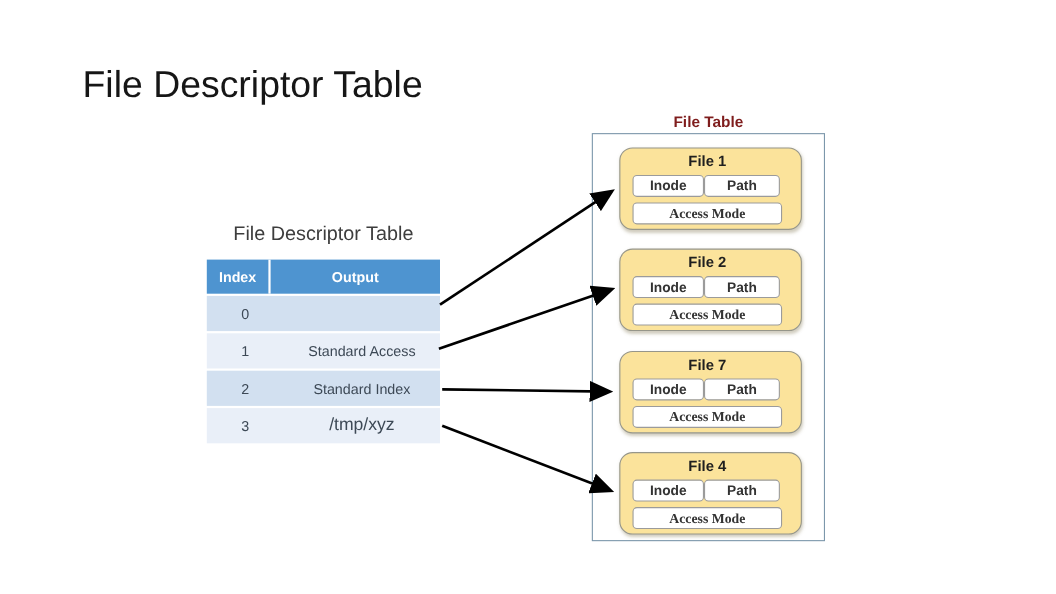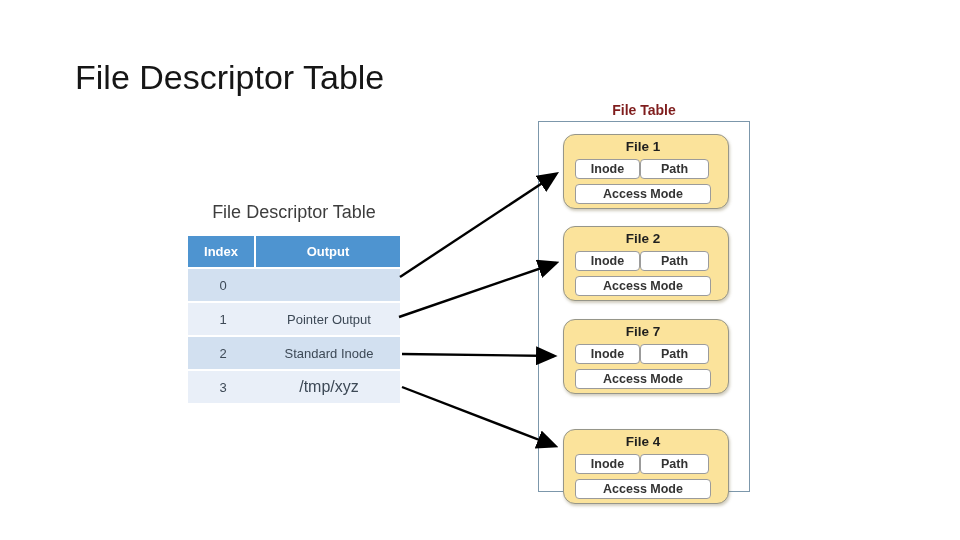--- a/index.html
+++ b/index.html
@@ -10,21 +10,21 @@
   .slide-title { position:absolute; left:75px; top:58px; font-size:34px;
     font-weight:400; color:#161616; letter-spacing:0px; }
 
   
   .fd-caption { position:absolute; left:188px; top:202px; width:212px;
     text-align:center; font-size:18px; color:#3d3d3d; }
   .fd-table { position:absolute; left:188px; top:236px; width:212px; }
   .fd-header { display:flex; height:31px; background:#4e94d0; }
   .fd-hcell { display:flex; align-items:center; justify-content:center;
     color:#ffffff; font-weight:700; font-size:13px; }
-  .fd-hcell.idx { width:68px; border-right:2px solid #ffffff; }
+  .fd-hcell.idx { width:58px; border-right:2px solid #ffffff; }
   .fd-hcell.ptr { flex:1; }
   .fd-row { display:flex; height:32px; margin-top:2px; }
   .fd-row.band-a { background:#d2e0f0; }
   .fd-row.band-b { background:#e9eff8; }
   .fd-cell { display:flex; align-items:center; justify-content:center;
     color:#3d4956; font-size:13px; }
   .fd-cell.idx { width:70px; }
   .fd-cell.ptr { flex:1; }
   .fd-row:nth-child(5) .fd-cell.ptr { font-size:16px; }
 
@@ -34,30 +34,30 @@
   .ft-container { position:absolute; left:538px; top:121px; width:212px;
     height:371px; border:1px solid #7c97ab; background:#ffffff; }
 
   .file-card { position:absolute; left:24px; width:166px; height:75px;
     background:#fbe39b; border:1px solid #96968a; border-radius:12px;
     box-shadow:1px 2px 3px rgba(120,110,70,0.35);
     padding:3px 17px 0 11px; }
   .file-card.f1 { top:12px; }
   .file-card.f2 { top:104px; }
   .file-card.f3 { top:197px; }
-  .file-card.f4 { top:307px; }
+  .file-card.f4 { top:289px; }
   .file-card-title { text-align:center; font-size:13.5px; font-weight:700;
     color:#1f1f1f; line-height:17px; }
   .field-row { display:flex; justify-content:flex-start; margin-top:4px; }
   .field-box { background:#ffffff; border:1px solid #9b9b9b; border-radius:4px;
     height:20px; display:flex; align-items:center; justify-content:center;
     font-size:12.5px; font-weight:700; color:#333333; }
   .field-box.inode { width:65px; }
   .field-box.path  { width:69px; }
-  .field-box.mode  { width:100%; margin-top:5px; }
+  .field-box.mode  { width:100%; margin-top:5px;font-family:Liberation Serif, serif; }
 
   .arrow-layer { position:absolute; left:0; top:0; width:960px; height:540px;
     pointer-events:none; }
 </style>
 </head>
 <body>
 
 <div class="slide">
 
   <div class="slide-title">File Descriptor Table</div>
@@ -67,25 +67,25 @@
   <div class="fd-table">
     <div class="fd-header">
       <div class="fd-hcell idx">Index</div>
       <div class="fd-hcell ptr">Output</div>
     </div>
     <div class="fd-row band-a">
       <div class="fd-cell idx">0</div>
     </div>
     <div class="fd-row band-b">
       <div class="fd-cell idx">1</div>
-      <div class="fd-cell ptr">Pointer Output</div>
+      <div class="fd-cell ptr">Standard Access</div>
     </div>
     <div class="fd-row band-a">
       <div class="fd-cell idx">2</div>
-      <div class="fd-cell ptr">Standard Inode</div>
+      <div class="fd-cell ptr">Standard Index</div>
     </div>
     <div class="fd-row band-b">
       <div class="fd-cell idx">3</div>
       <div class="fd-cell ptr">/tmp/xyz</div>
     </div>
   </div>
 
   <div class="ft-caption">File Table</div>
 
   <div class="ft-container">

